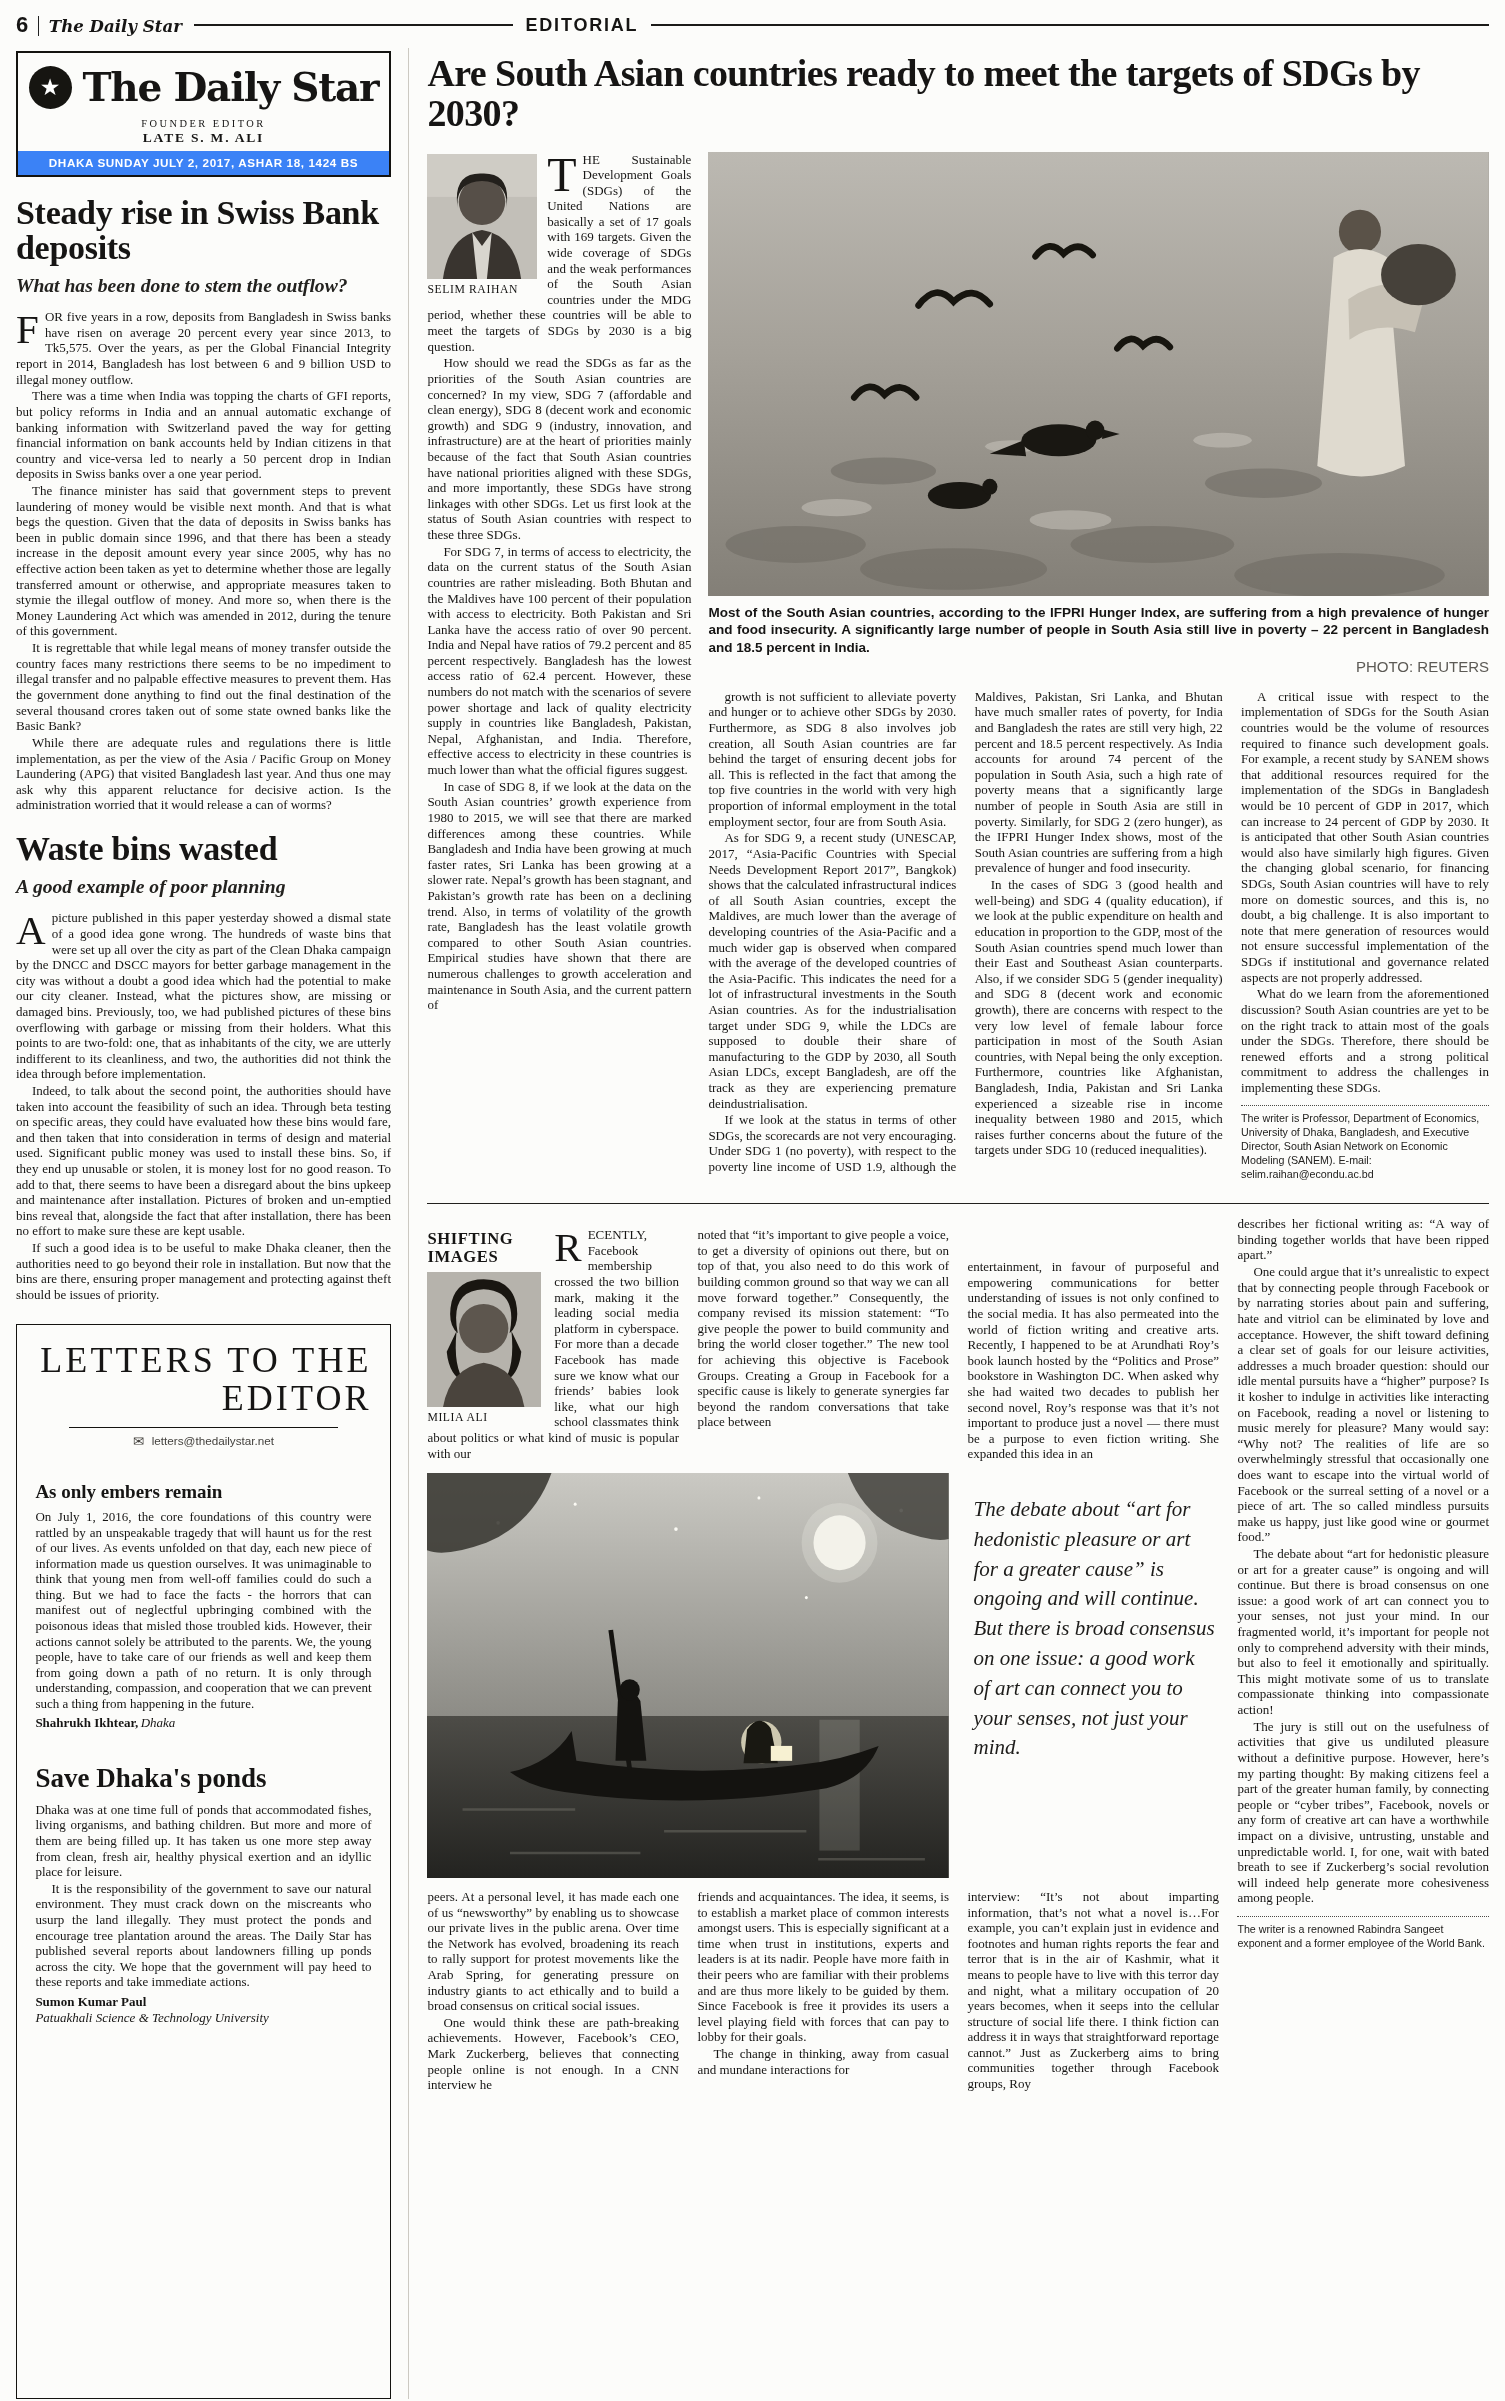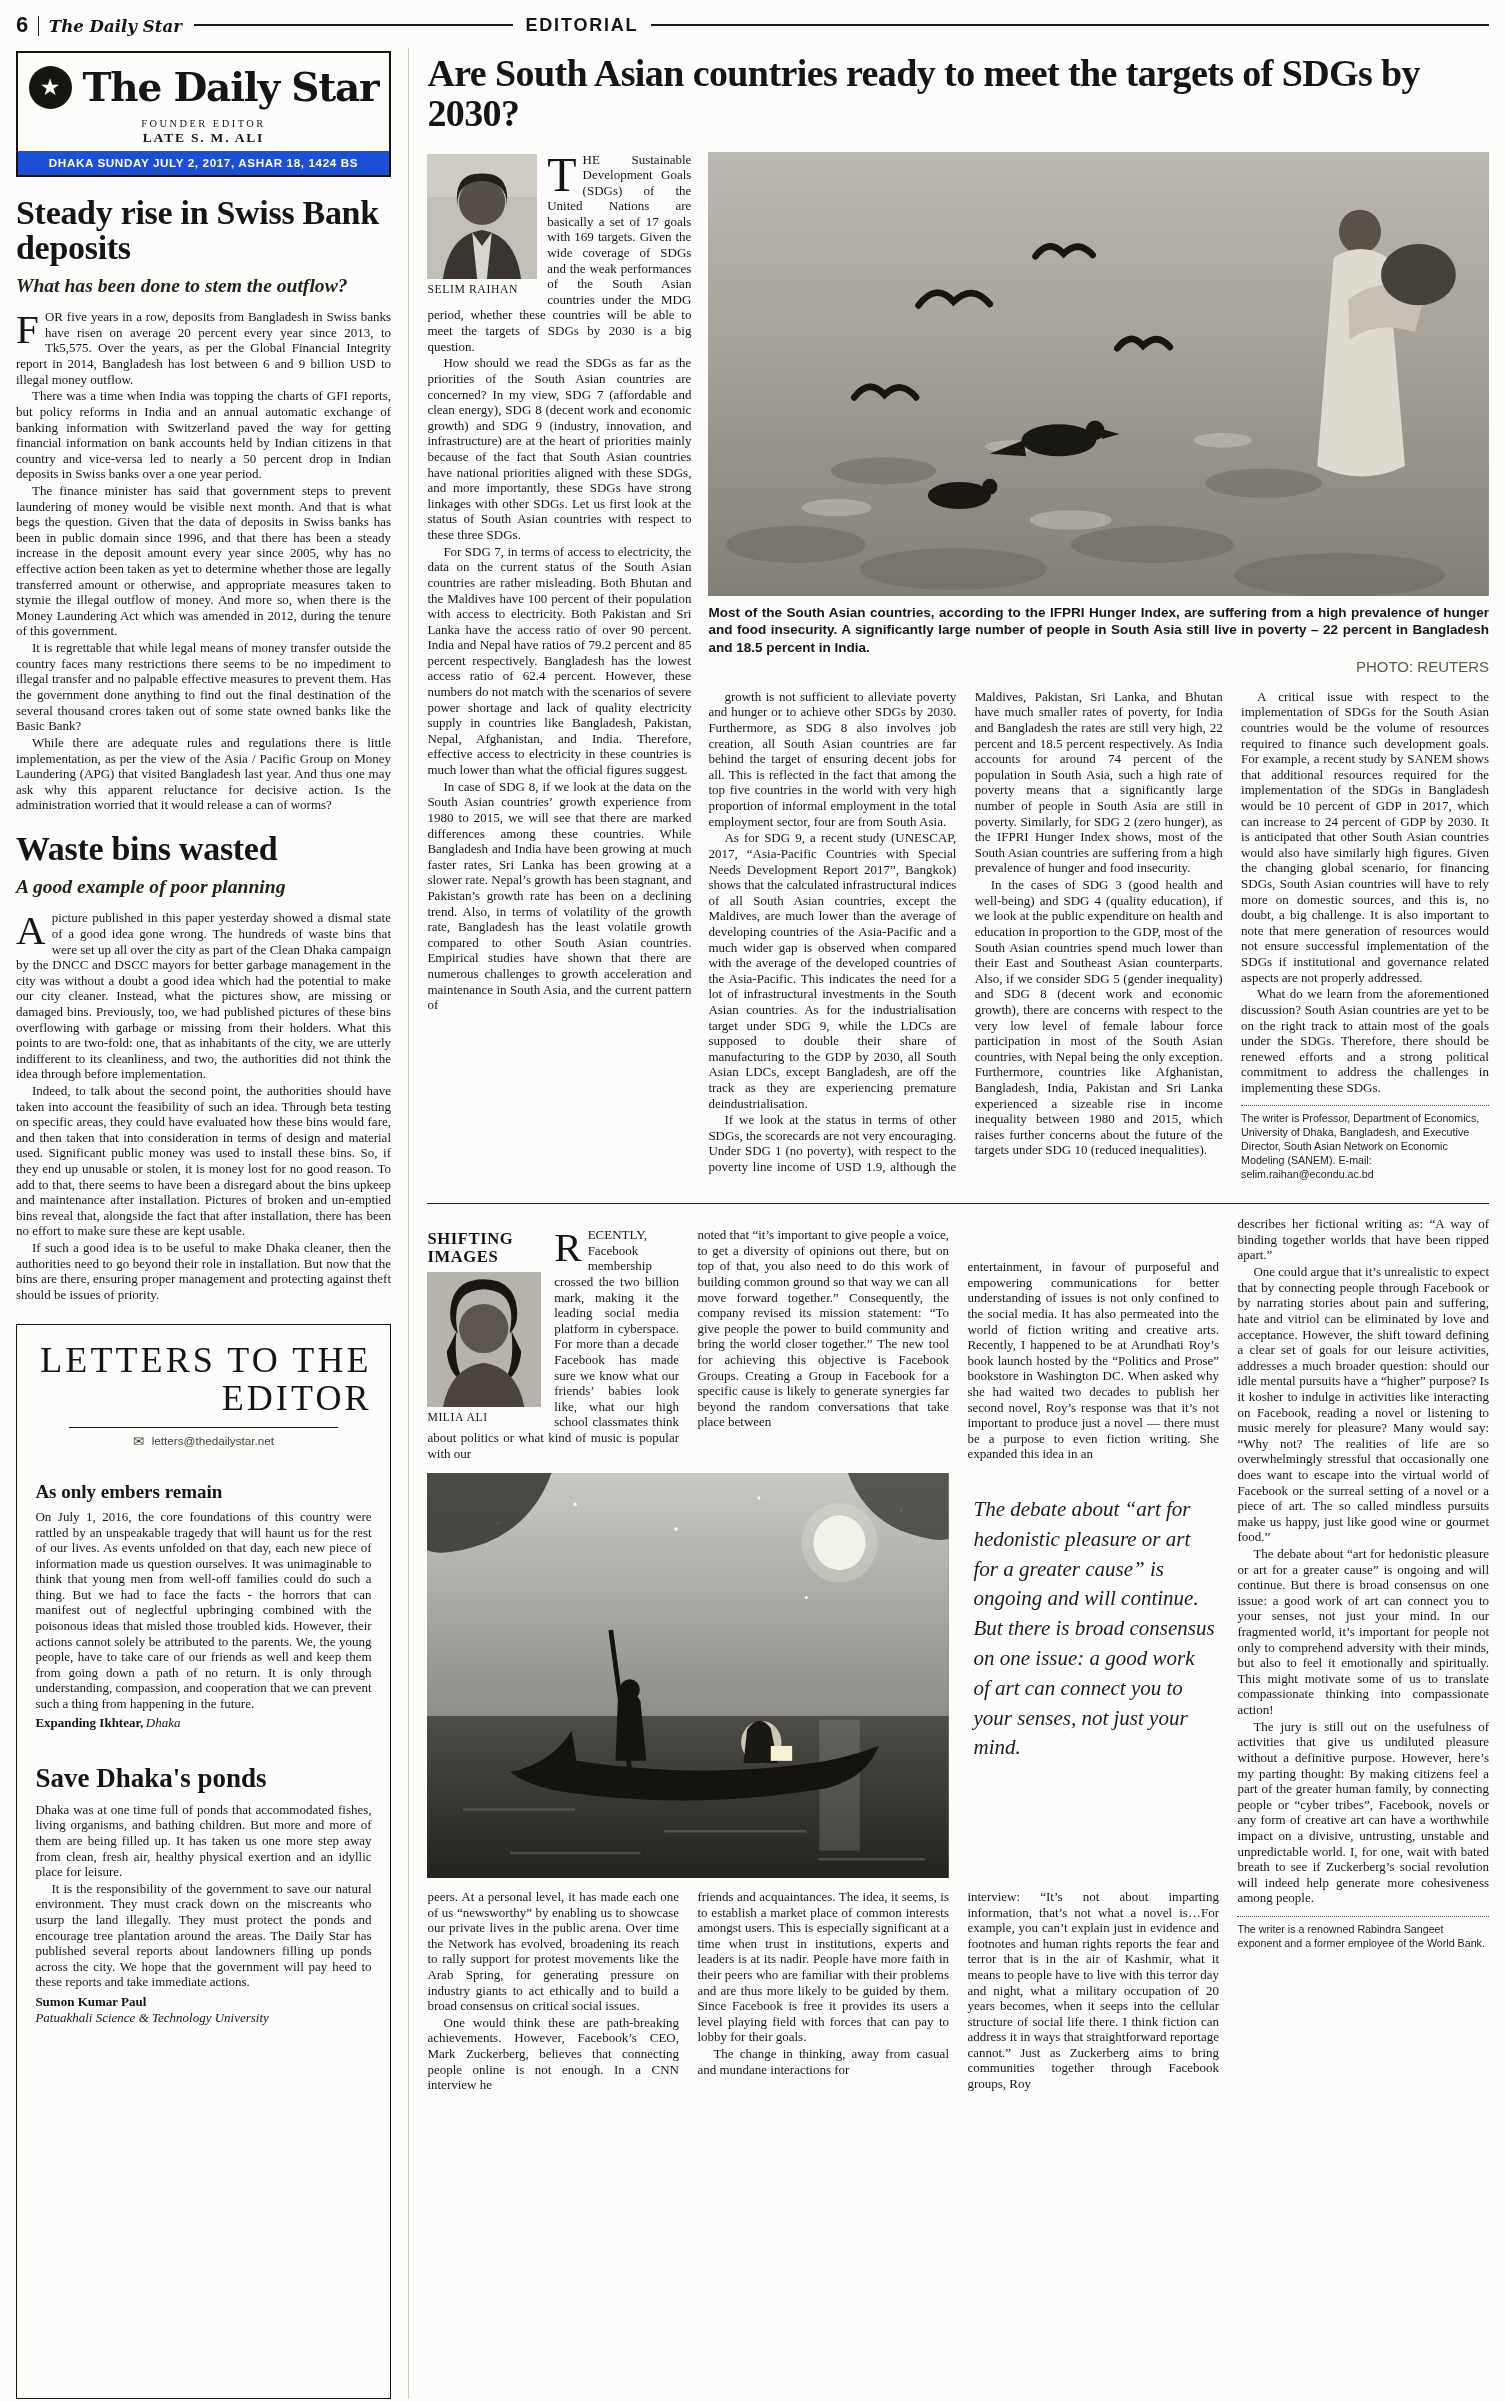--- a/index.html
+++ b/index.html
@@ -23,21 +23,21 @@
     display:flex; flex-direction:column; }
   .maincol { flex:1; min-width:0; }
   
   .masthead { border:2.5px solid #141310; margin-top:3.7px; }
   .mast-logo-row { display:flex; align-items:center; justify-content:center; gap:11px; padding:11px 6.1px 6.1px; }
   .seal { width:43px; height:43px; border-radius:50%; background:#161511; color:#fff; display:flex;
     align-items:center; justify-content:center; font-size:23px; flex:none; }
   .mast-logo { font-family:"DejaVu Serif", serif; font-weight:bold; font-size:39px; letter-spacing:-1.2px; }
   .founder-label { text-align:center; font-size:10.4px; letter-spacing:2.5px; margin-top:1.2px; }
   .founder-name { text-align:center; font-size:13.5px; font-weight:bold; letter-spacing:1.8px; margin:1.2px 0 4.9px; }
-  .mast-date { background:#1d4ed8; color:#fff; text-align:center; font-family:"Liberation Sans", sans-serif;
+  .mast-date { background:#3b82f6; color:#fff; text-align:center; font-family:"Liberation Sans", sans-serif;
     font-weight:bold; font-size:11.7px; padding:5.5px 0; letter-spacing:0.6px; }
   
   .editorial { margin-top:18.4px; }
   .ed-title { font-size:34px; line-height:1.03; font-weight:bold; letter-spacing:-0.3px; }
   .standfirst { font-size:19.6px; font-style:italic; font-weight:bold; line-height:1.12; margin:9.8px 0 12.3px; color:#23221f; }
   .body-p { font-size:13px; line-height:1.2; text-align:justify; text-indent:16px; }
   .body-p + .body-p { margin-top:1.2px; }
   .lead-p { text-indent:0; }
   .dropcap { float:left; font-size:41px; line-height:0.82; padding:3.7px 6.1px 0 0; font-weight:normal; }
   .dropcap.big { font-size:48px; }
@@ -140,21 +140,21 @@
         <div class="letters-title">LETTERS TO THE EDITOR</div>
         <div class="letters-email-row">
           <span class="env">✉</span>
           <span>letters@thedailystar.net</span>
         </div>
 
         <div class="letter">
           <h3 class="letter-title">As only embers remain</h3>
           <p class="body-p lead-p">On July 1, 2016, the core foundations of this country were rattled by an unspeakable tragedy that will haunt us for the rest of our lives. As events unfolded on that day, each new piece of information made us question ourselves. It was unimaginable to think that young men from well-off families could do such a thing. But we had to face the facts - the horrors that can manifest out of neglectful upbringing combined with the poisonous ideas that misled those troubled kids. However, their actions cannot solely be attributed to the parents. We, the young people, have to take care of our friends as well and keep them from going down a path of no return. It is only through understanding, compassion, and cooperation that we can prevent such a thing from happening in the future.</p>
           <div class="sig">
-            <span class="sig-name">Expanding Ikhtear,</span>
+            <span class="sig-name">Shahrukh Ikhtear,</span>
             <span class="sig-org">Dhaka</span>
           </div>
         </div>
 
         <div class="letter">
           <h3 class="letter-title big">Save Dhaka's ponds</h3>
           <p class="body-p lead-p">Dhaka was at one time full of ponds that accommodated fishes, living organisms, and bathing children. But more and more of them are being filled up. It has taken us one more step away from clean, fresh air, healthy physical exertion and an idyllic place for leisure.</p>
           <p class="body-p">It is the responsibility of the government to save our natural environment. They must crack down on the miscreants who usurp the land illegally. They must protect the ponds and encourage tree plantation around the areas. The Daily Star has published several reports about landowners filling up ponds across the city. We hope that the government will pay heed to these reports and take immediate actions.</p>
           <div class="sig">
             <div class="sig-name">Sumon Kumar Paul</div>

